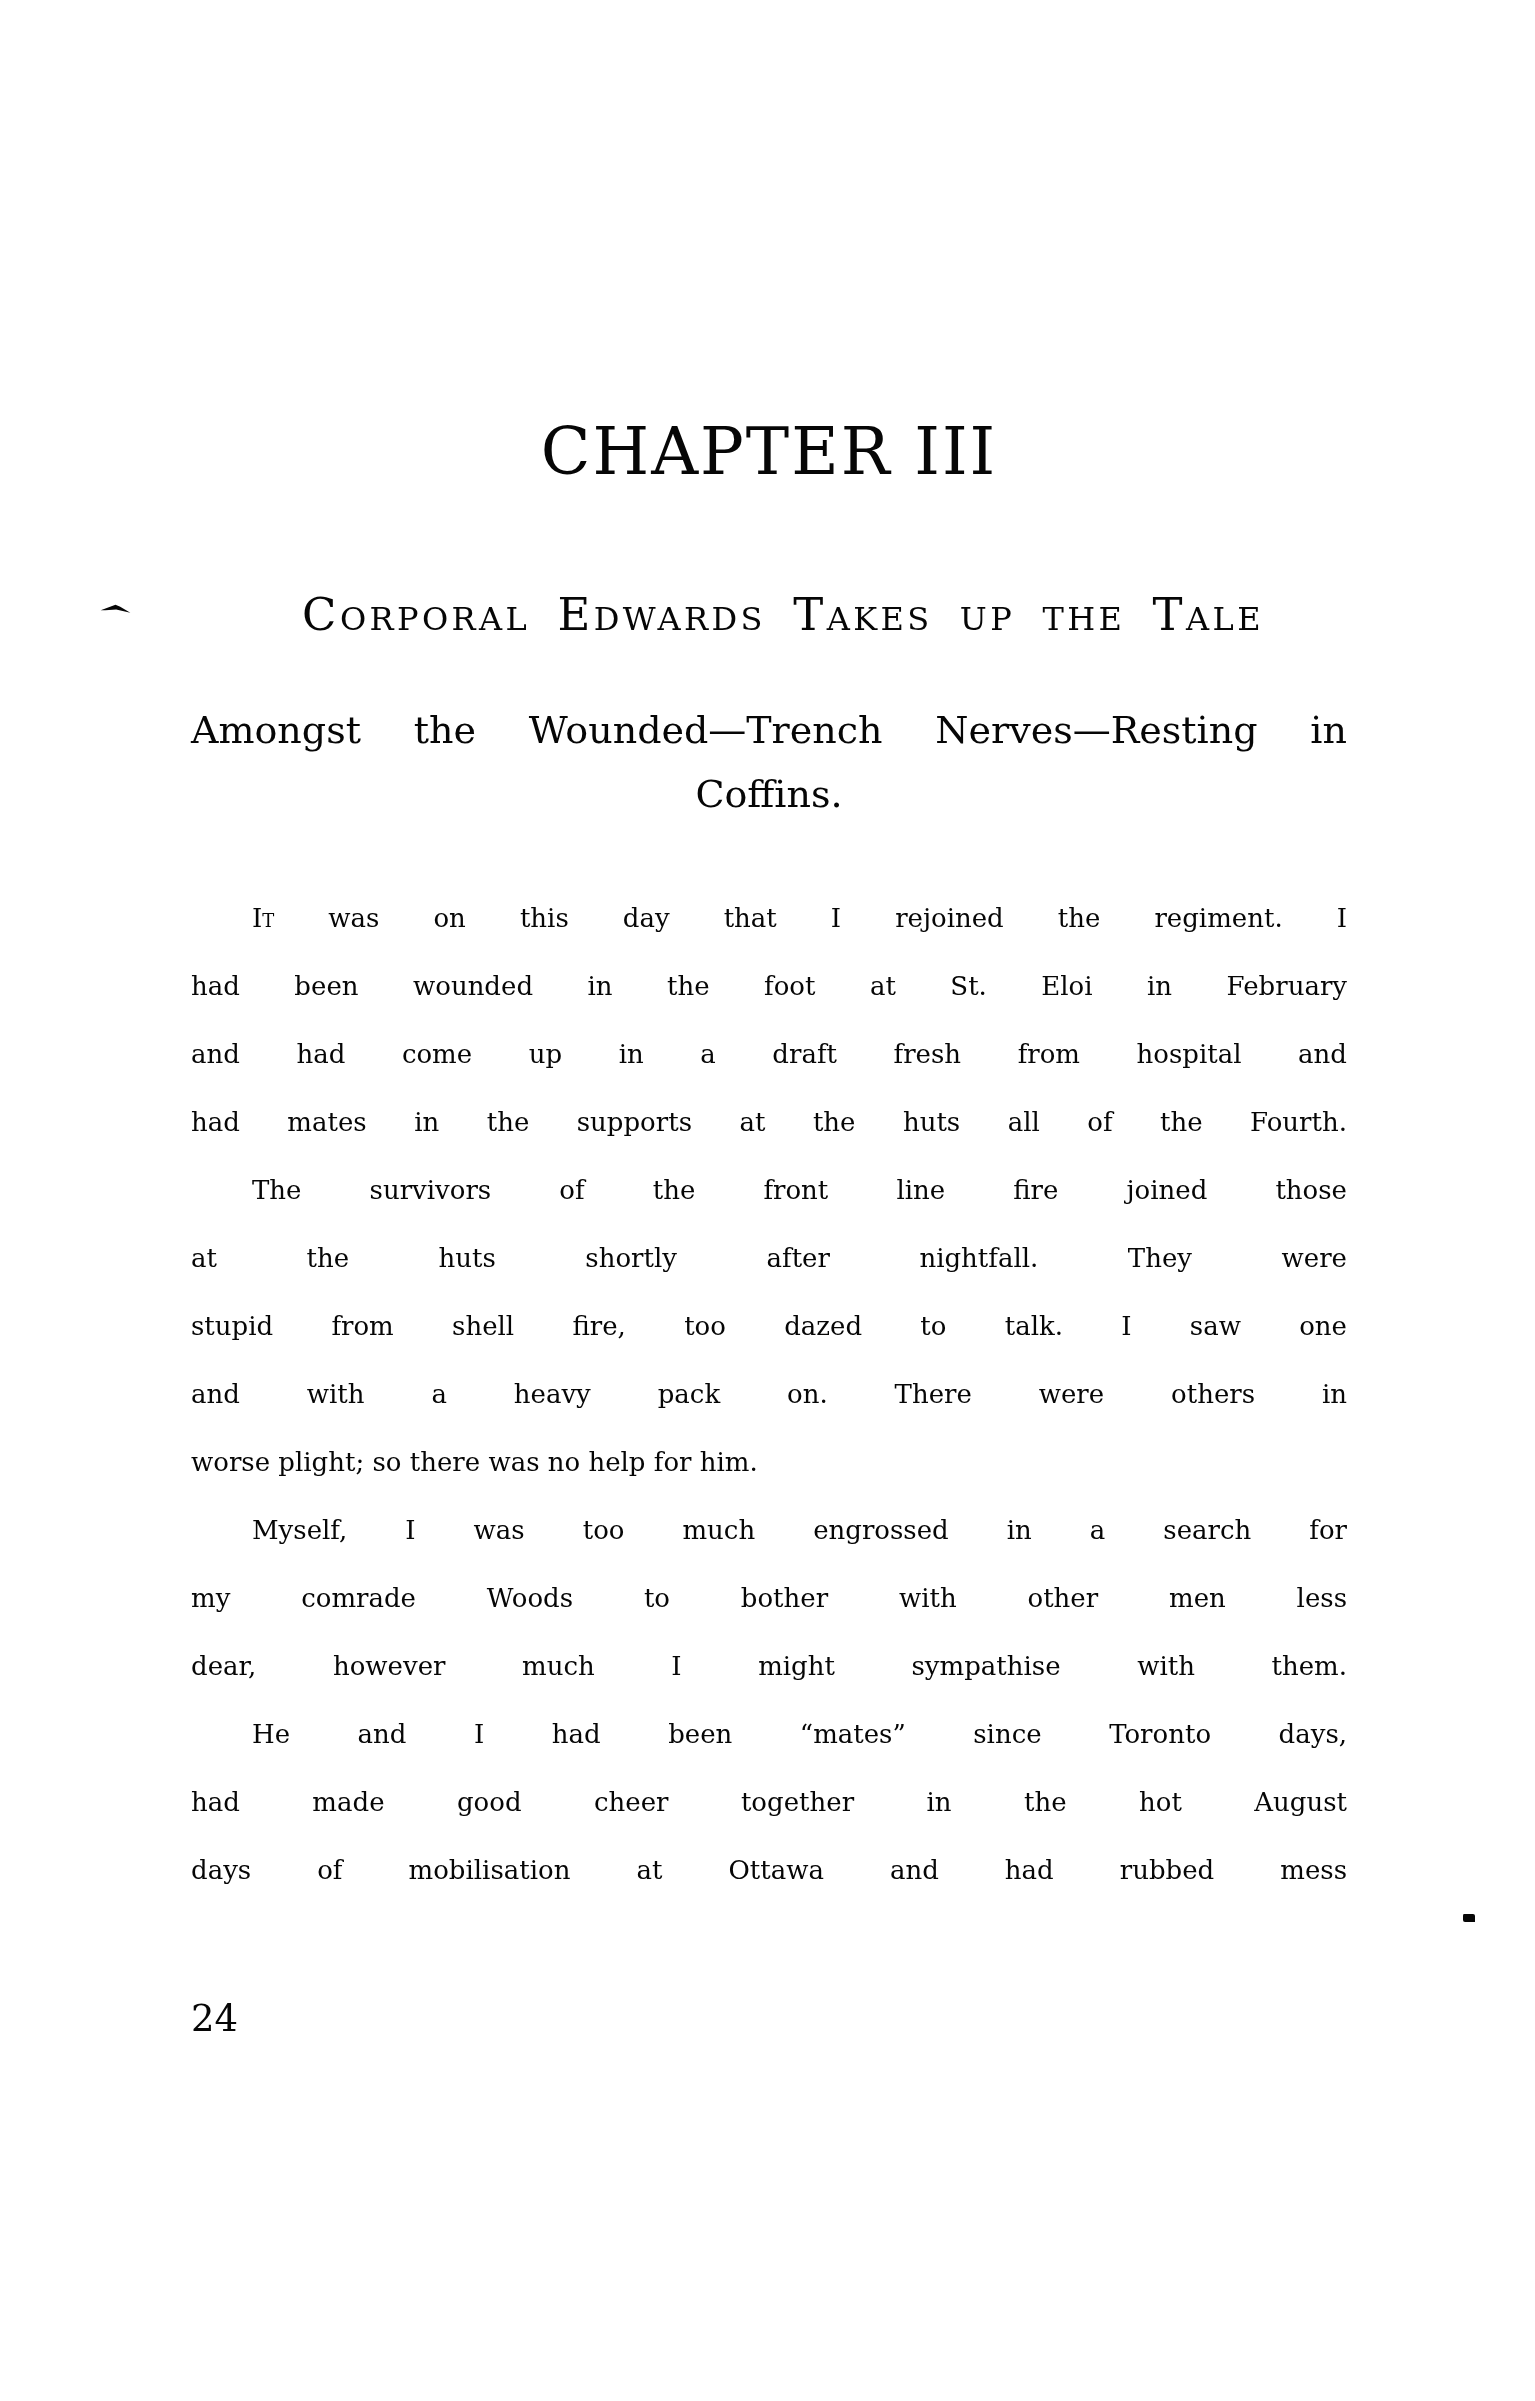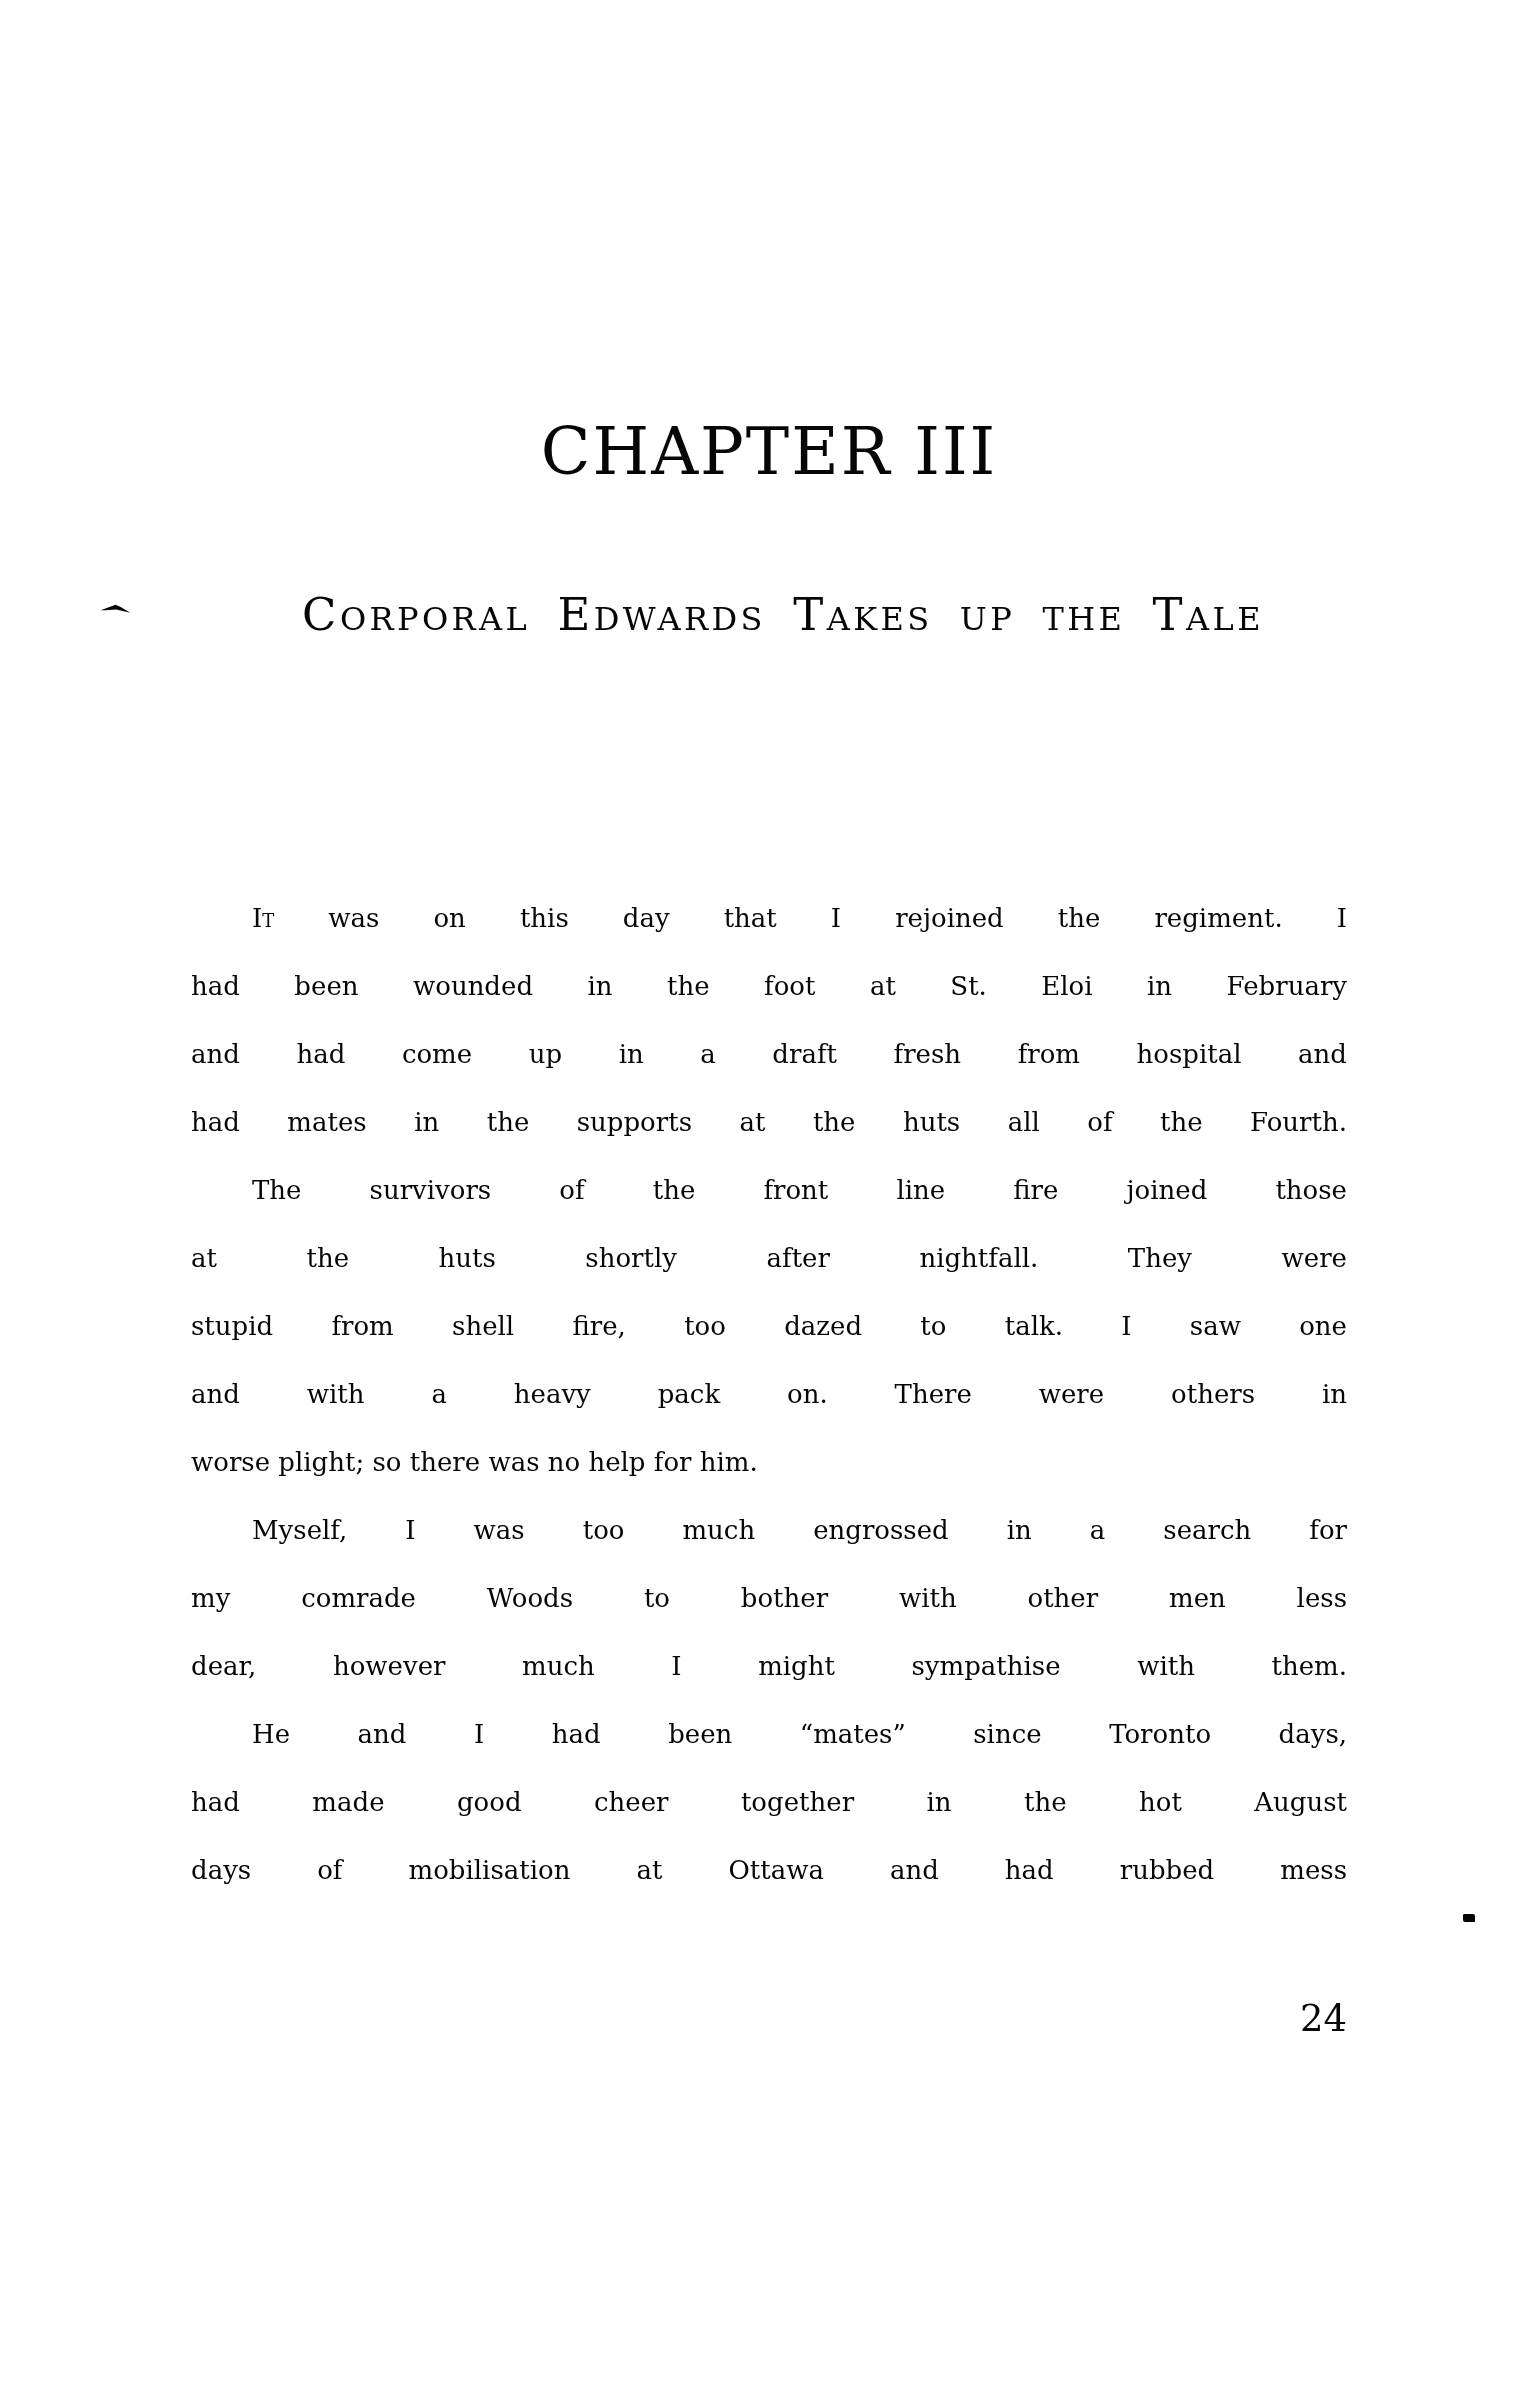--- a/index.html
+++ b/index.html
@@ -79,21 +79,21 @@
   }
   .line.indent { text-indent: 61px; }
   .line.rag { text-align-last: left; }
   .sc { font-variant: small-caps; }
   .pageno {
     position: absolute;
     top: 1997px;
     left: 191px;
     width: 1156px;
     font-size: 37px;
-    text-align: right;
+    text-align: left;
   }
   .spot {
     position: absolute;
     left: 1463px;
     top: 1914px;
     width: 11.6px;
     height: 7.5px;
     background: #060606;
     border-radius: 1.4px 2px 1.4px 2px;
   }
@@ -115,20 +115,24 @@
   <h1 class="chapter">CHAPTER III</h1>
 
   <h2 class="section">Corporal Edwards Takes up the Tale</h2>
 
   <span class="tick">
     <svg width="31" height="12.3" viewBox="0 0 46 18" xmlns="http://www.w3.org/2000/svg">
       <path d="M1 9 L23 1 L30 4 L45 13 L24 8 L8 9 Z" fill="#060606"></path>
     </svg>
   </span>
 
+  <div class="summary">
+    <div class="j">Amongst the Wounded—Trench Nerves—Resting in</div>
+    <div class="c">Coffins.</div>
+  </div>
 
   <div class="bodytext">
     <div class="line indent"><span class="sc">It</span><span> was on this day that I rejoined the regiment.  I</span></div>
     <div class="line">had been wounded in the foot at St. Eloi in February</div>
     <div class="line">and had come up in a draft fresh from hospital and</div>
     <div class="line">had mates in the supports at the huts all of the Fourth.</div>
 
     <div class="line indent">The survivors of the front line fire joined those</div>
     <div class="line">at the huts shortly after nightfall.  They were</div>
     <div class="line">stupid from shell fire, too dazed to talk.  I saw one</div>

